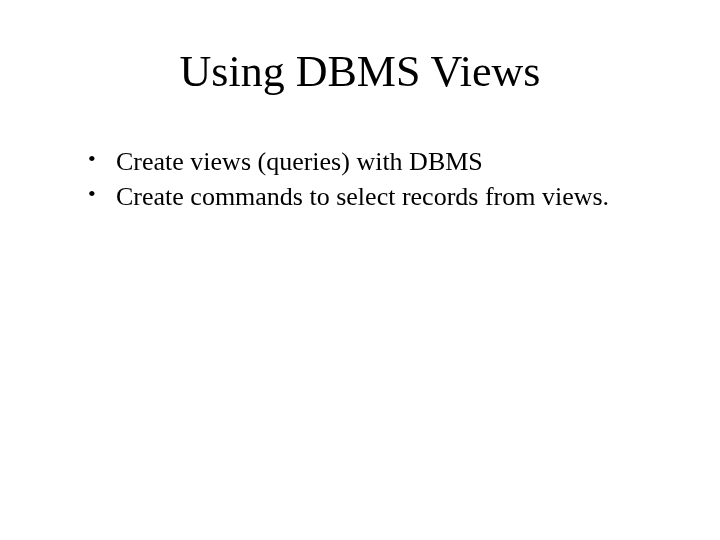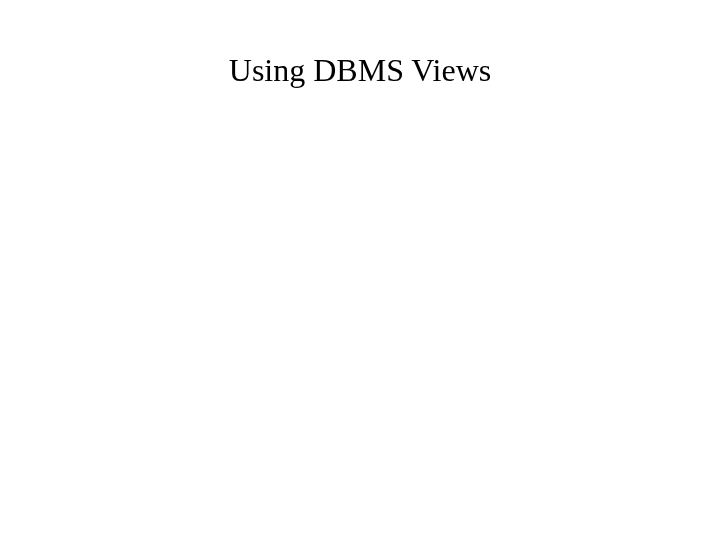--- a/index.html
+++ b/index.html
@@ -15,23 +15,23 @@
       color: #000000;
       overflow: hidden;
     }
     .slide {
       width: 100%;
       height: 100%;
       padding: 40px 70px 0 70px;
     }
     .title {
       text-align: center;
-      font-size: 32px;
+      font-size: 44px;
       font-weight: normal;
-      margin-top: 12px;
+      margin-top: 6px;
       margin-bottom: 48px;
     }
     .bullets {
       list-style: none;
       padding-left: 18px;
     }
     .bullets li {
       font-size: 26px;
       line-height: 1.28;
       position: relative;
@@ -44,13 +44,17 @@
       left: 0;
       top: 0;
       font-size: 22px;
     }
   </style>
 </head>
 <body>
 
 <div class="slide">
   <h1 class="title">Using DBMS Views</h1>
+  <ul class="bullets">
+    <li>Create views (queries) with DBMS</li>
+    <li>Create commands to select records from views.</li>
+  </ul>
 </div>
 
 </body></html>

